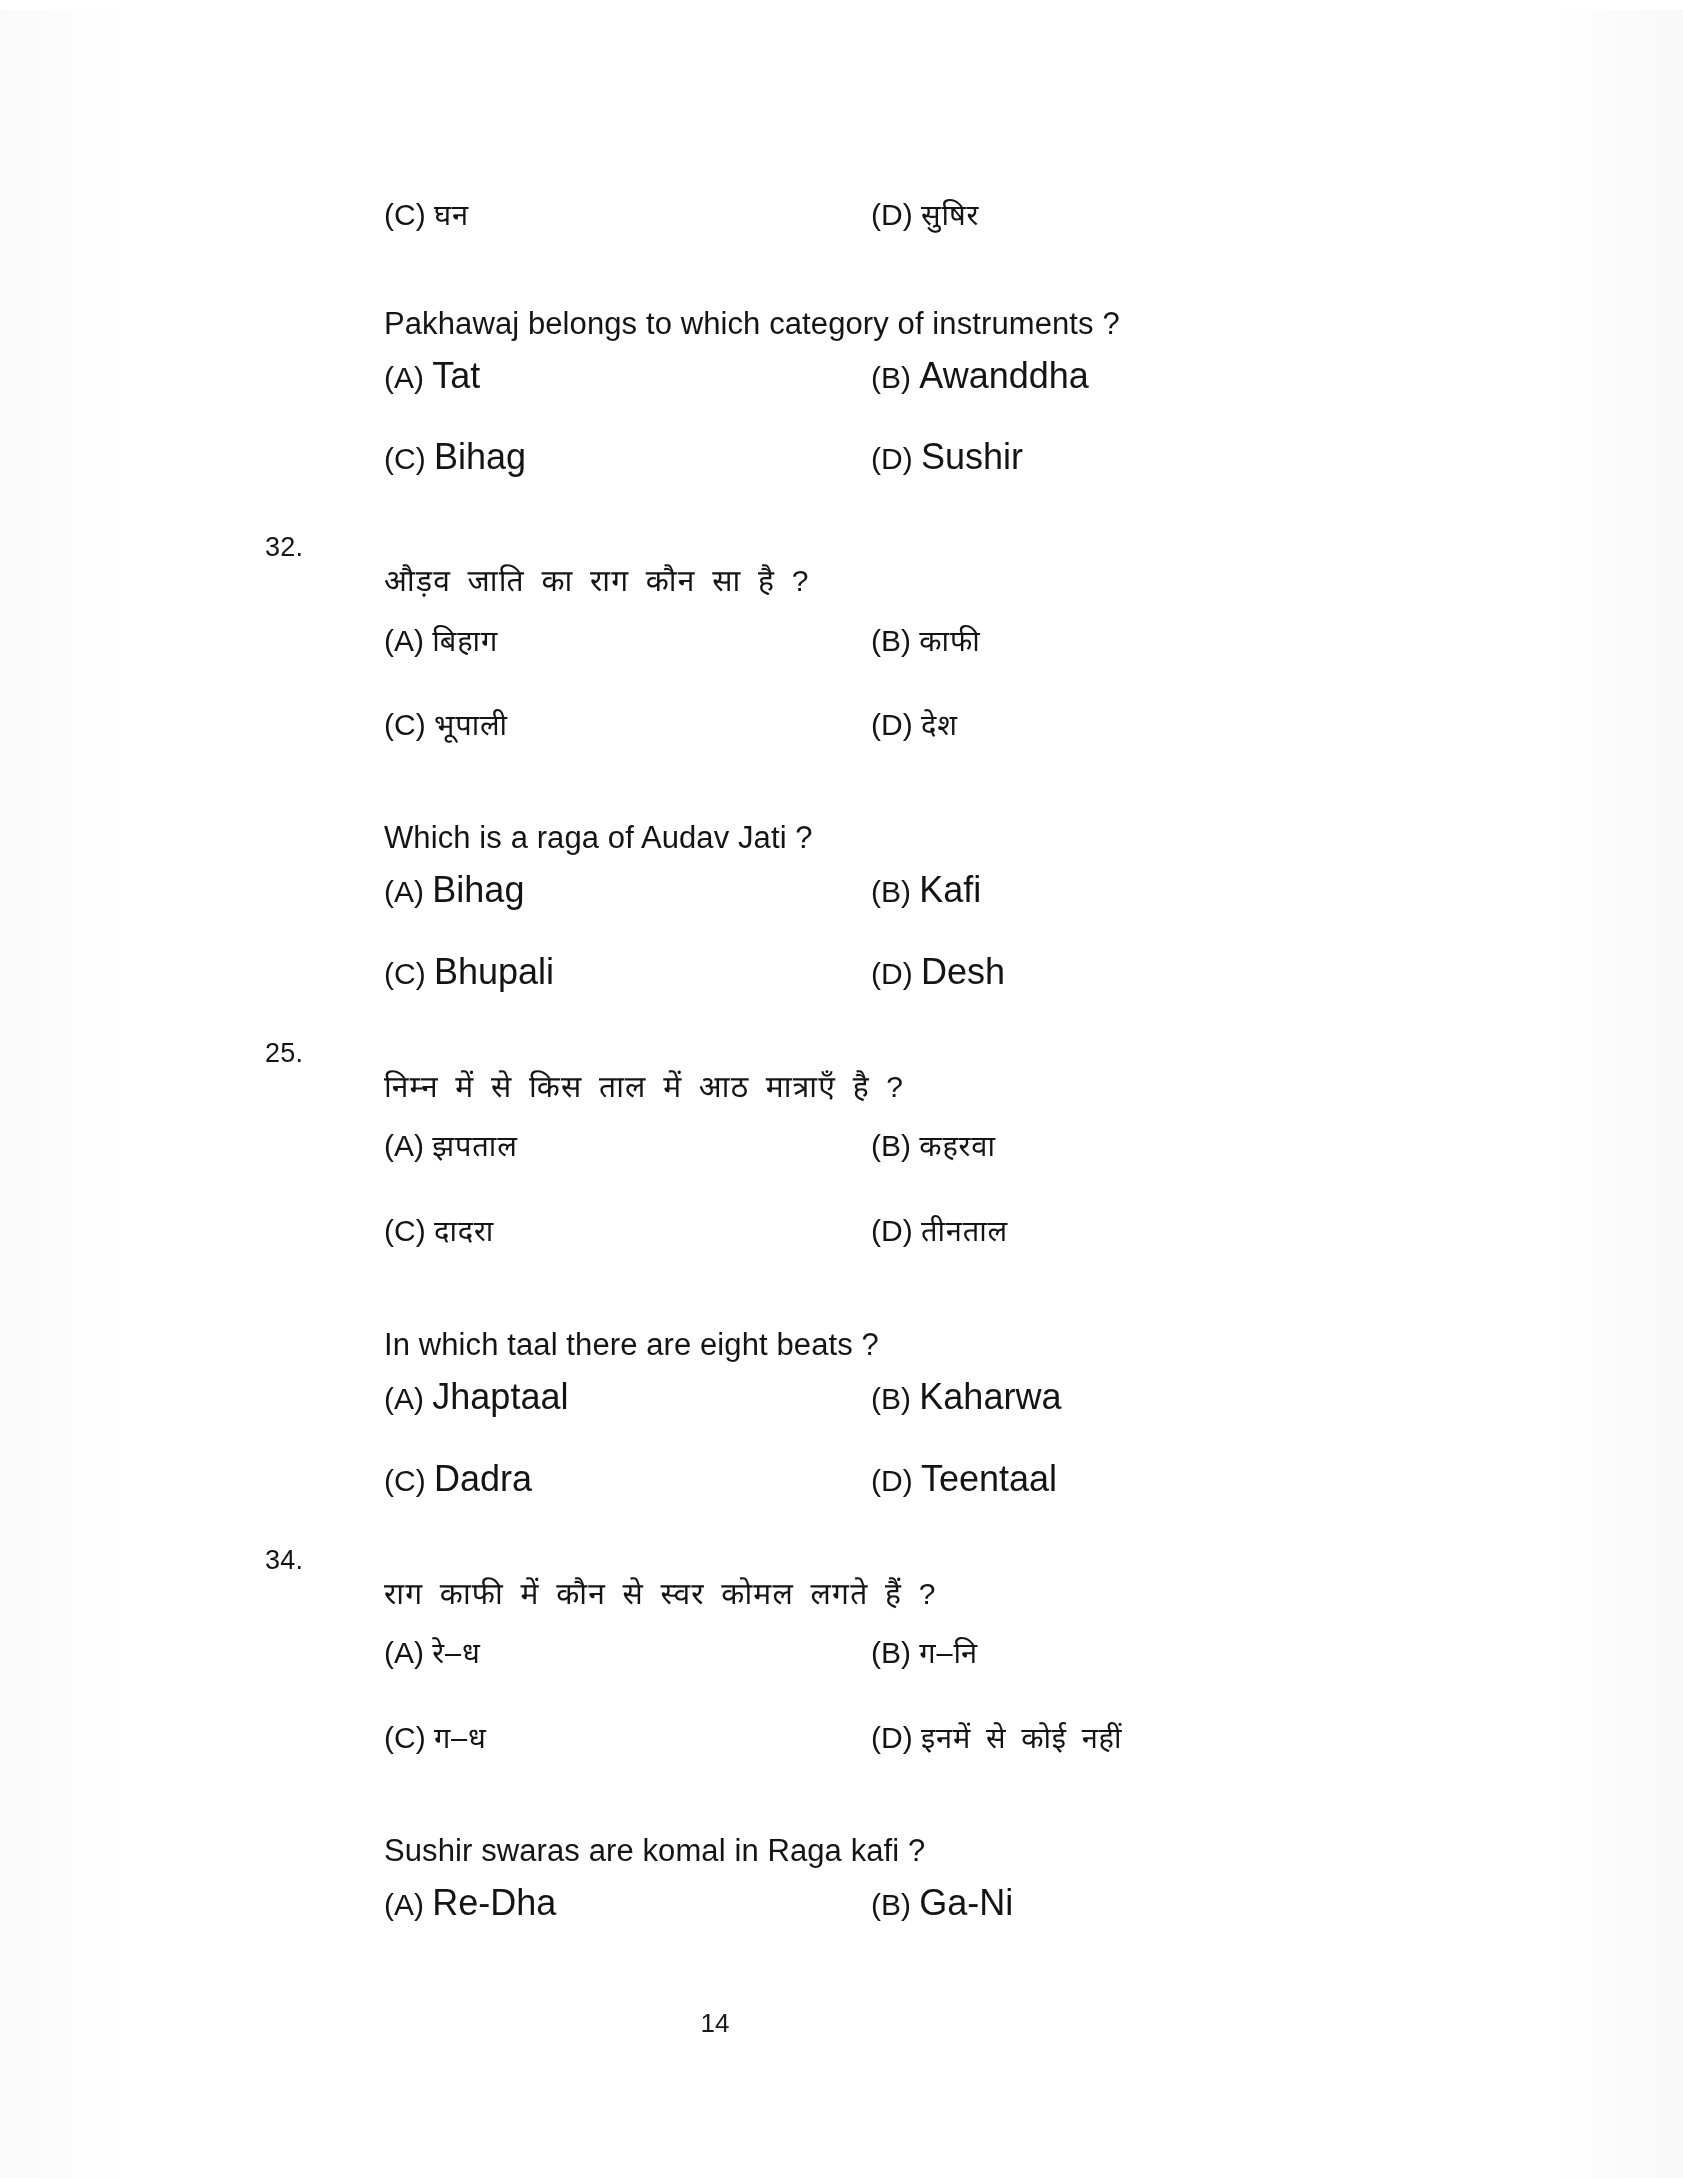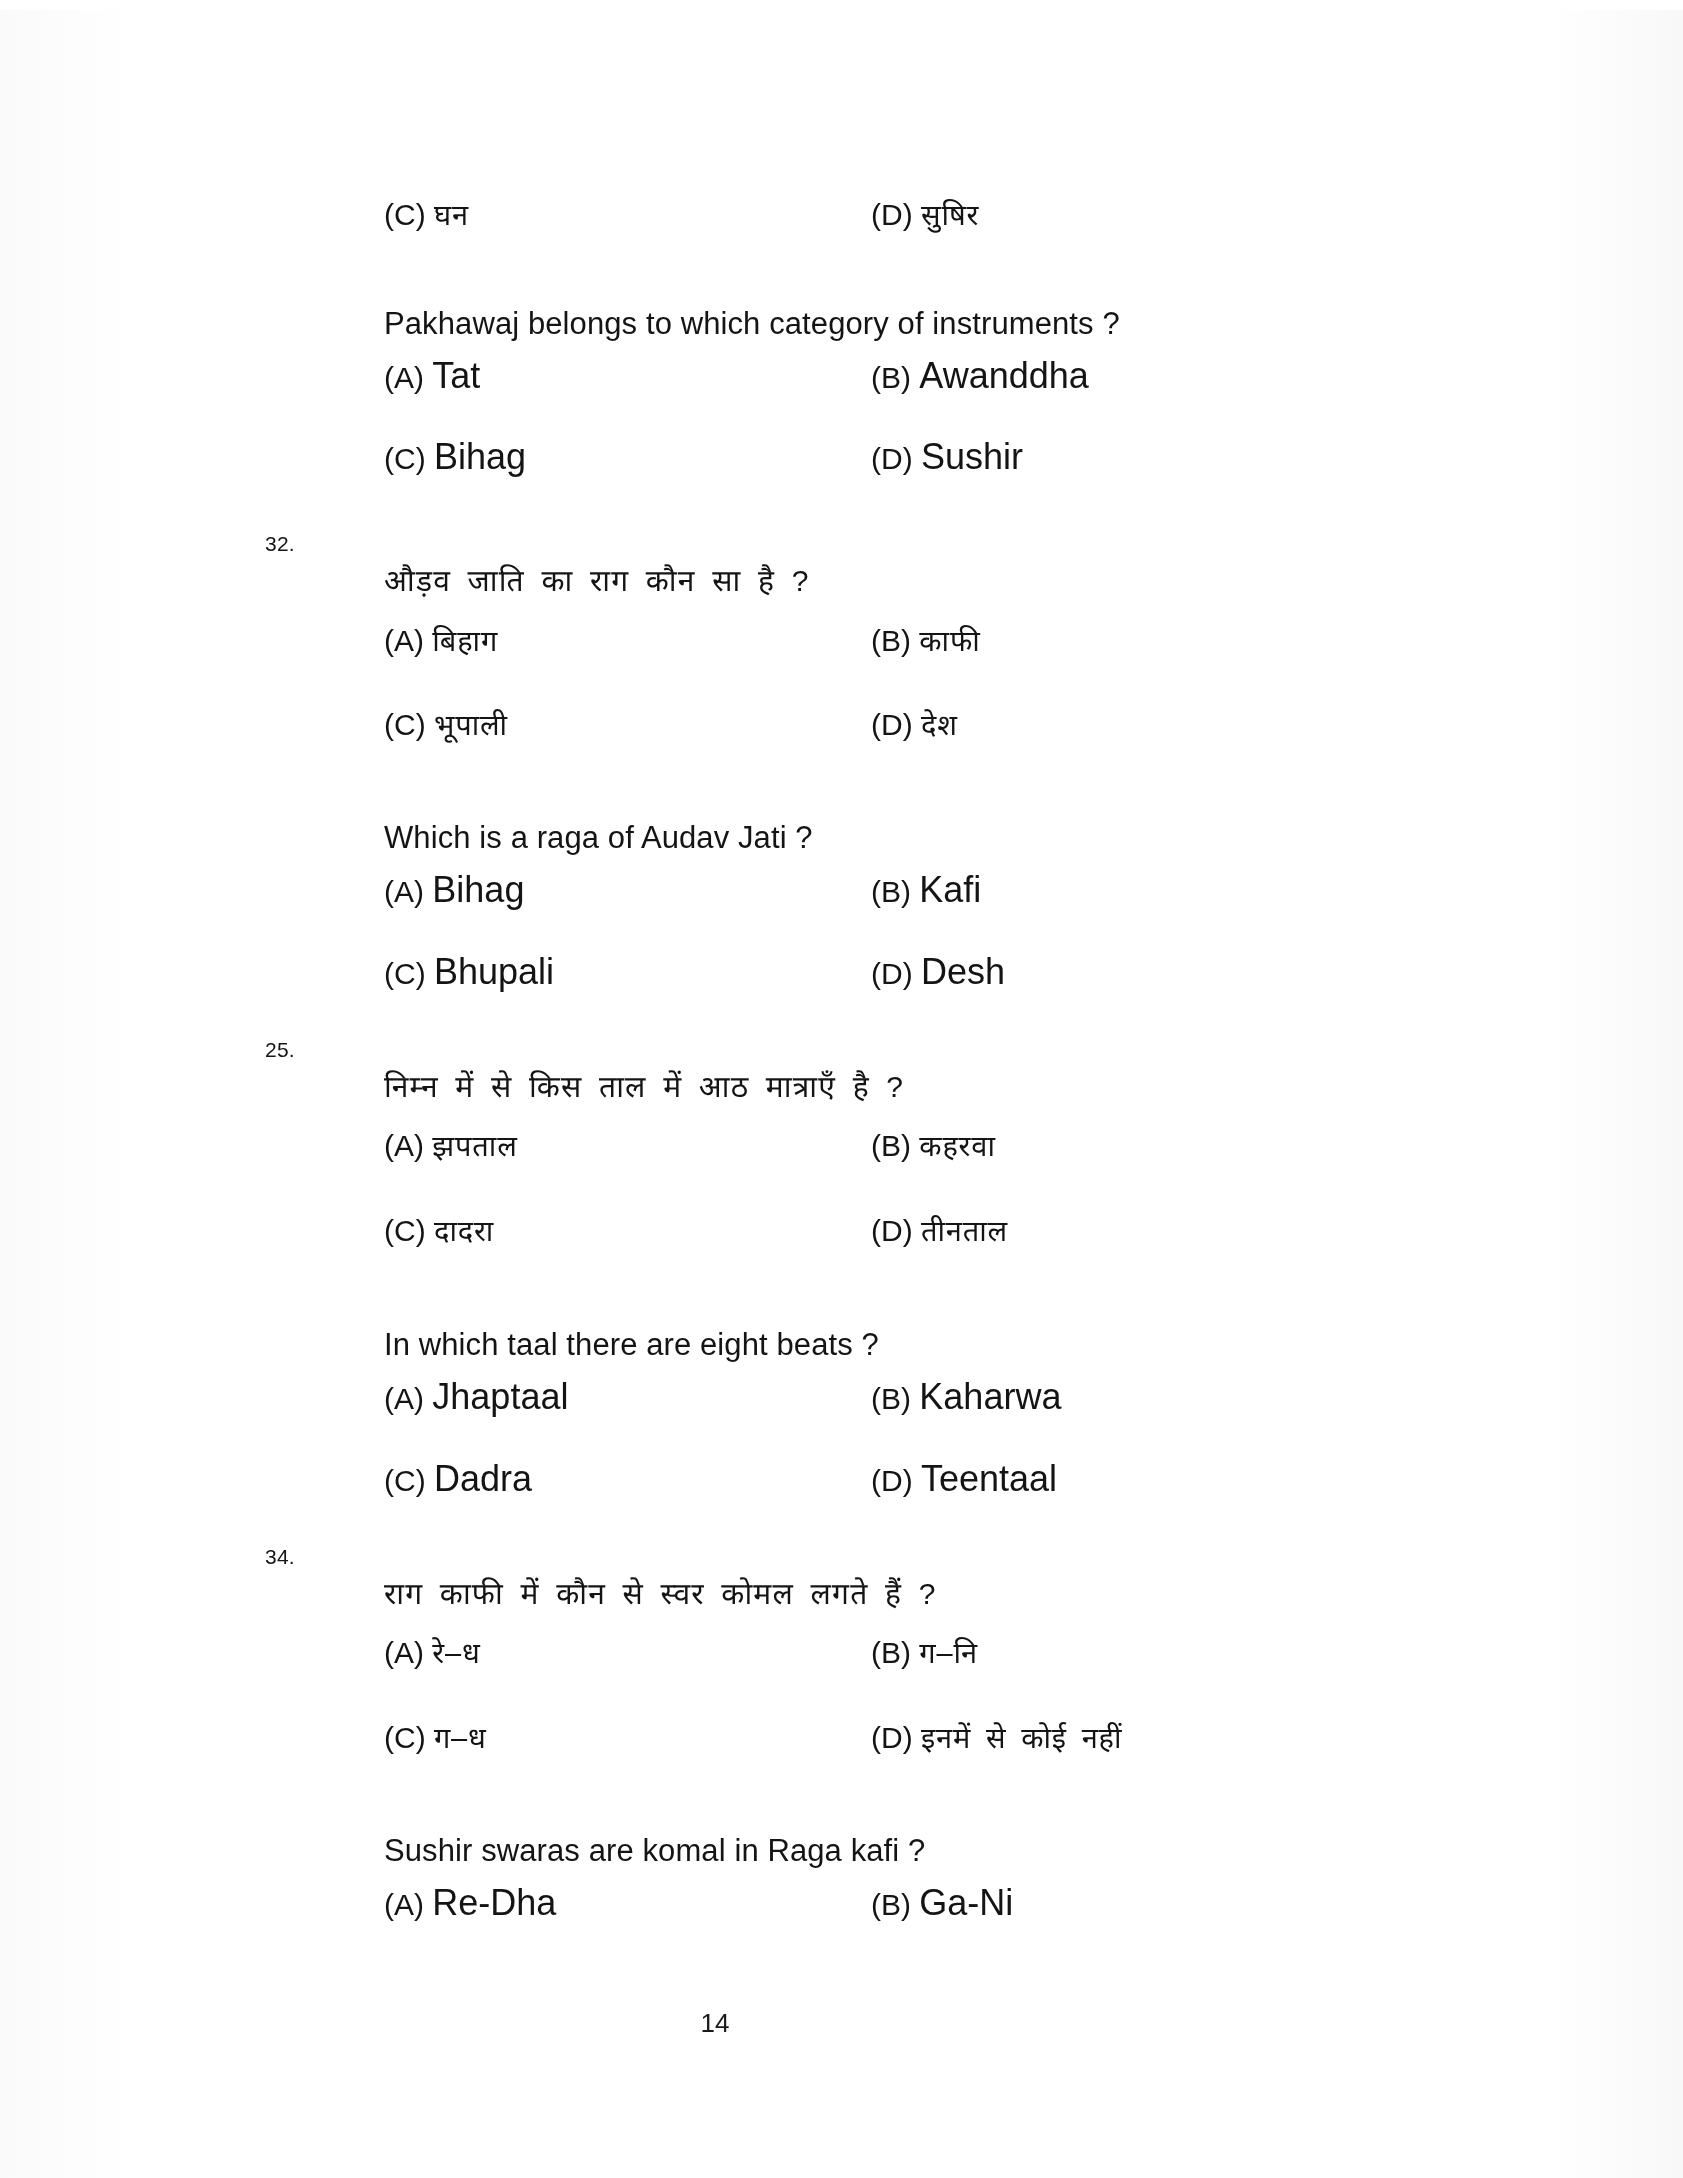--- a/index.html
+++ b/index.html
@@ -38,21 +38,21 @@
   .content {
     position: absolute;
     left: 0;
     top: 0;
     width: 1683px;
   }
 
   .qnum {
     position: absolute;
     left: 265px;
-    font-size: 21px;
+    font-size: 27px;
     letter-spacing: 0.2px;
     color: #141414;
   }
 
   .stem-hi {
     position: absolute;
     left: 384px;
     font-size: 30px;
     color: #141414;
     letter-spacing: 1.2px;

